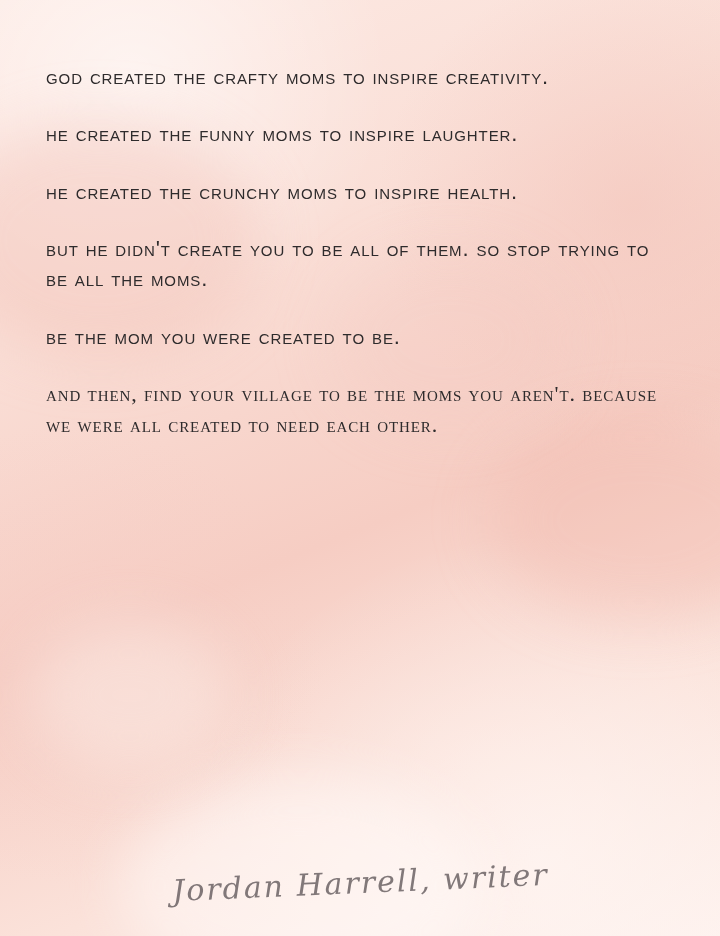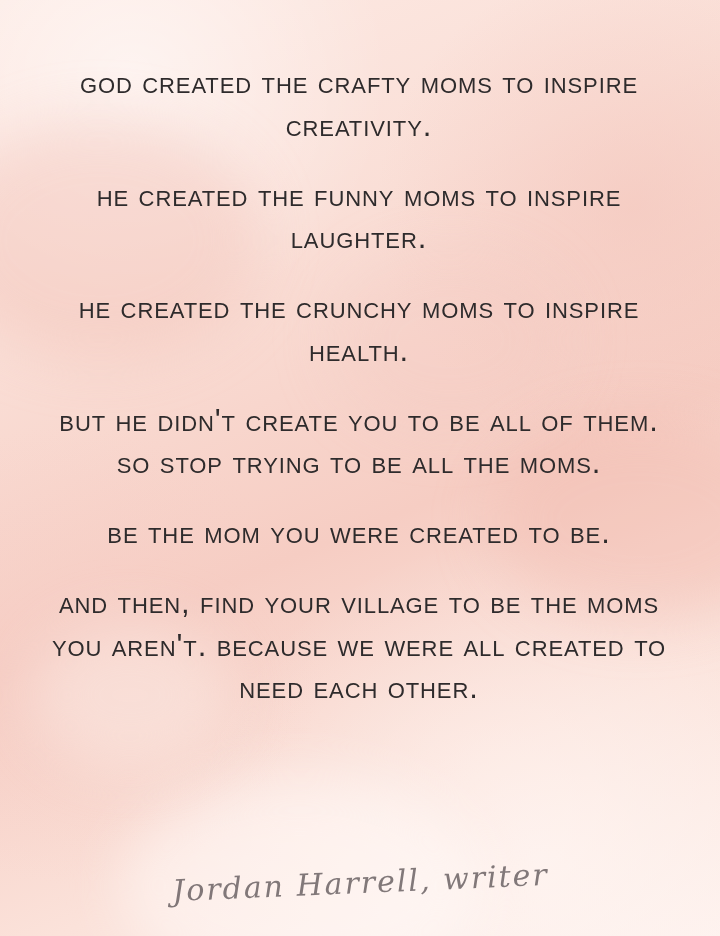--- a/index.html
+++ b/index.html
@@ -42,28 +42,27 @@
   #content {
     position: relative;
     padding: 62px 48px 0 46px;
   }
 
   .stanza {
     margin: 0 0 27px 0;
     font-family: "Liberation Sans", sans-serif;
     font-variant: small-caps;
     text-transform: lowercase;
-    font-size: 31px;
+    font-size: 22px;
     line-height: 1.38;
     letter-spacing: 0.9px;
     color: #2e2b2c;
     font-weight: 400;
-    text-align: center;
   }
-  .stanza:last-of-type { margin-bottom: 8px; }
+  .stanza:last-of-type { margin-bottom: 8px; font-family: Liberation Serif, serif; }
 
   #signature-wrap {
     position: absolute;
     left: 0;
     right: 0;
     bottom: 36px;
     text-align: center;
   }
   #signature {
     display: inline-block;

